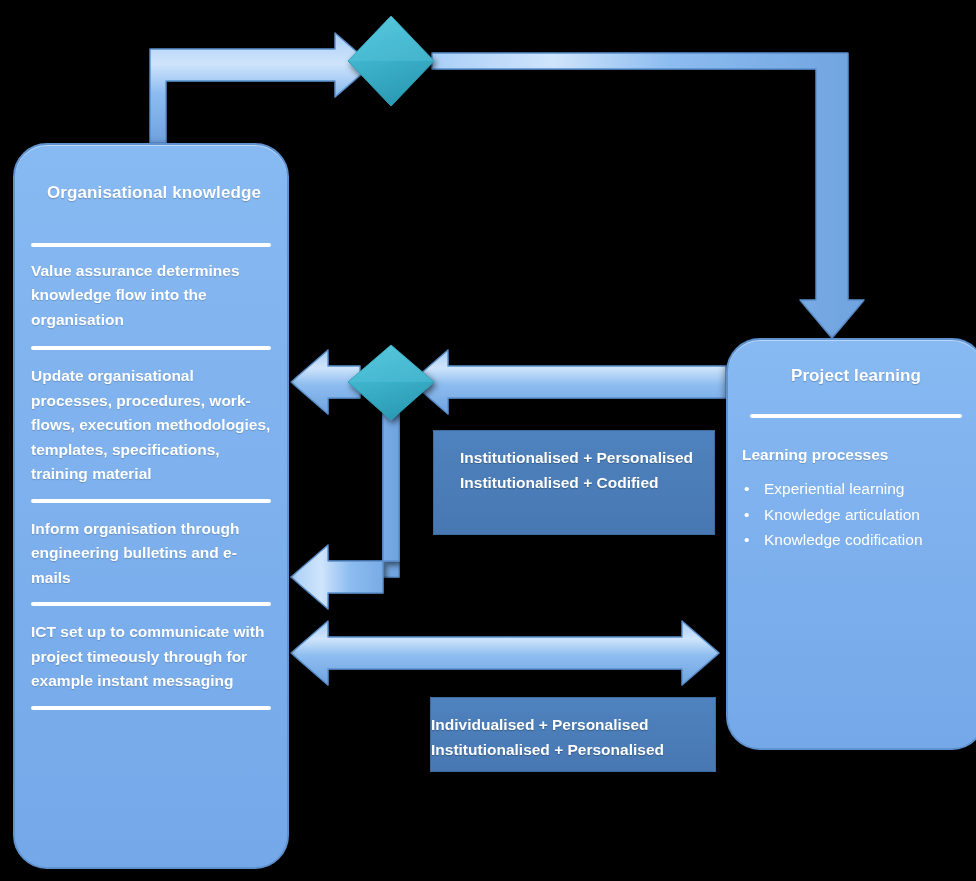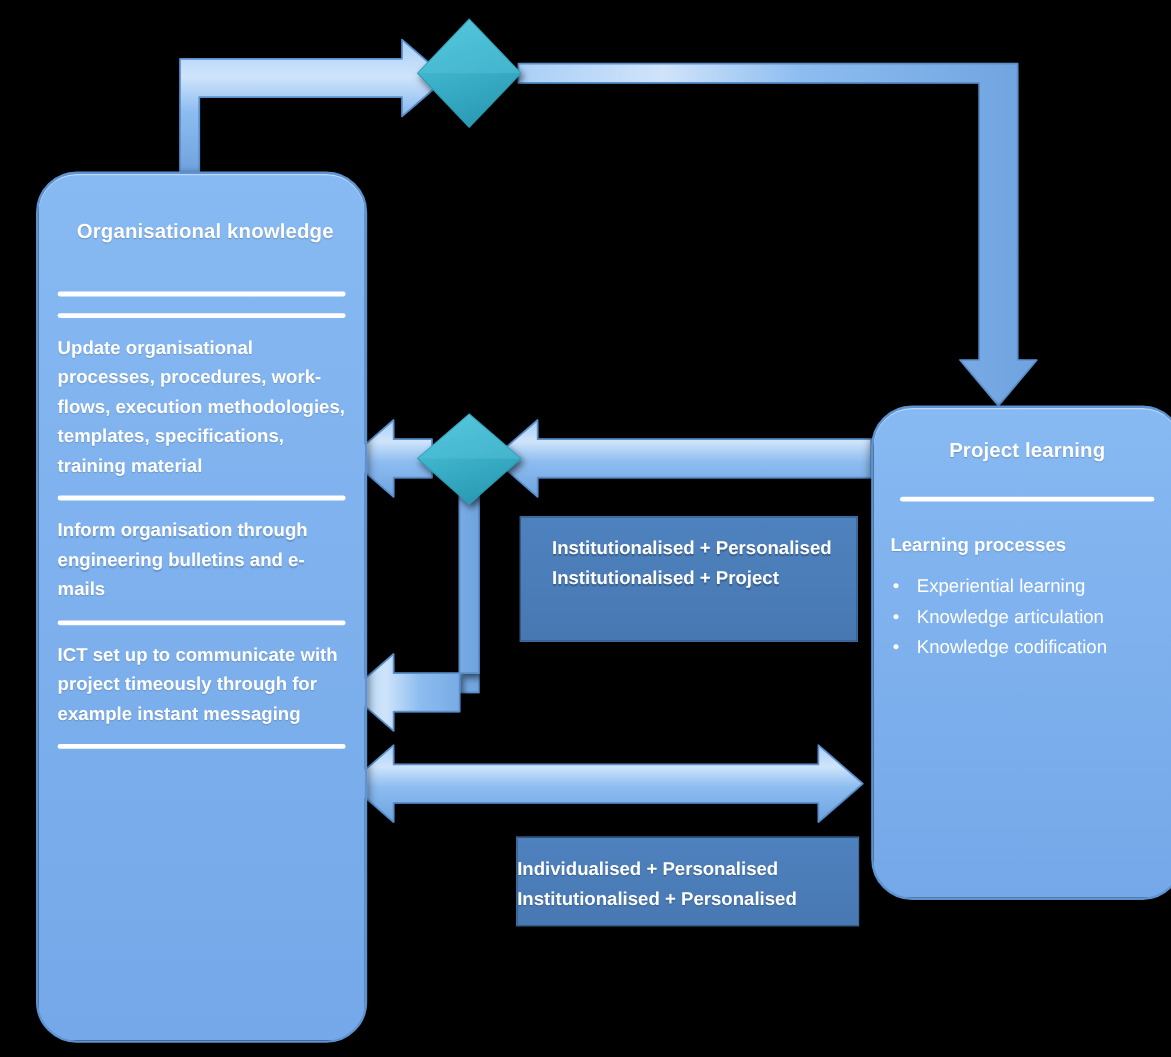--- a/index.html
+++ b/index.html
@@ -31,21 +31,21 @@
     margin:0;
   }
   .sect{
     font-size:15.5px;
     font-weight:bold;
     line-height:1.58;
     text-shadow:0 1px 1px rgba(0,0,0,.18);
   }
 
   
-  #left-node{left:30px;top:143px;width:276px;height:726px;}
+  #left-node{left:13px;top:143px;width:276px;height:726px;}
   #left-node .inner{padding:0 0 0 0;}
   #left-node .title{margin:38px 0 0 0;padding-left:6px;}
   #left-node .rule{margin:40px 16px 0 16px;}
   #left-node .sect{margin:12px 14px 0 16px;}
   #left-node .sect.tight{margin-top:14px;}
 
   
   #right-node{left:726px;top:338px;width:260px;height:412px;}
   #right-node .title{margin:26px 0 0 0;}
   #right-node .rule{margin:28px 22px 0 22px;height:4px;}
@@ -139,20 +139,21 @@
     <g filter="url(#dropsh)">
       <polygon points="391,345 434,382 391,420 348,382" fill="url(#gDia)" stroke="#2E9BB4" stroke-width="1"></polygon>
       <polygon points="391,345 434,382 391,382 348,382" fill="#54C4DA" opacity="0.45"></polygon>
     </g>
   </svg>
 
   <div class="node" id="left-node">
     <div class="inner">
       <div class="title">Organisational knowledge</div>
       <div class="rule"></div>
+      <div class="sect">Value assurance determines knowledge flow into the organisation</div>
       <div class="rule" style="margin-top:14px;"></div>
       <div class="sect tight">Update organisational processes, procedures, work-flows, execution methodologies, templates, specifications, training material</div>
       <div class="rule" style="margin-top:12px;"></div>
       <div class="sect tight">Inform organisation through engineering bulletins and e-mails</div>
       <div class="rule" style="margin-top:12px;"></div>
       <div class="sect tight">ICT set up to communicate with project timeously through for example instant messaging</div>
       <div class="rule" style="margin-top:12px;"></div>
     </div>
   </div>
 
@@ -162,21 +163,21 @@
     <div class="sub">Learning processes</div>
     <ul>
       <li><span class="bullet">•</span><span>Experiential learning</span></li>
       <li><span class="bullet">•</span><span>Knowledge articulation</span></li>
       <li><span class="bullet">•</span><span>Knowledge codification</span></li>
     </ul>
   </div>
 
   <div class="label-box" id="label-mid">
     <div>Institutionalised + Personalised</div>
-    <div>Institutionalised + Project</div>
+    <div>Institutionalised + Codified</div>
   </div>
 
   <div class="label-box" id="label-bot">
     <div>Individualised + Personalised</div>
     <div>Institutionalised + Personalised</div>
   </div>
 
 </div>
 
 </body></html>

